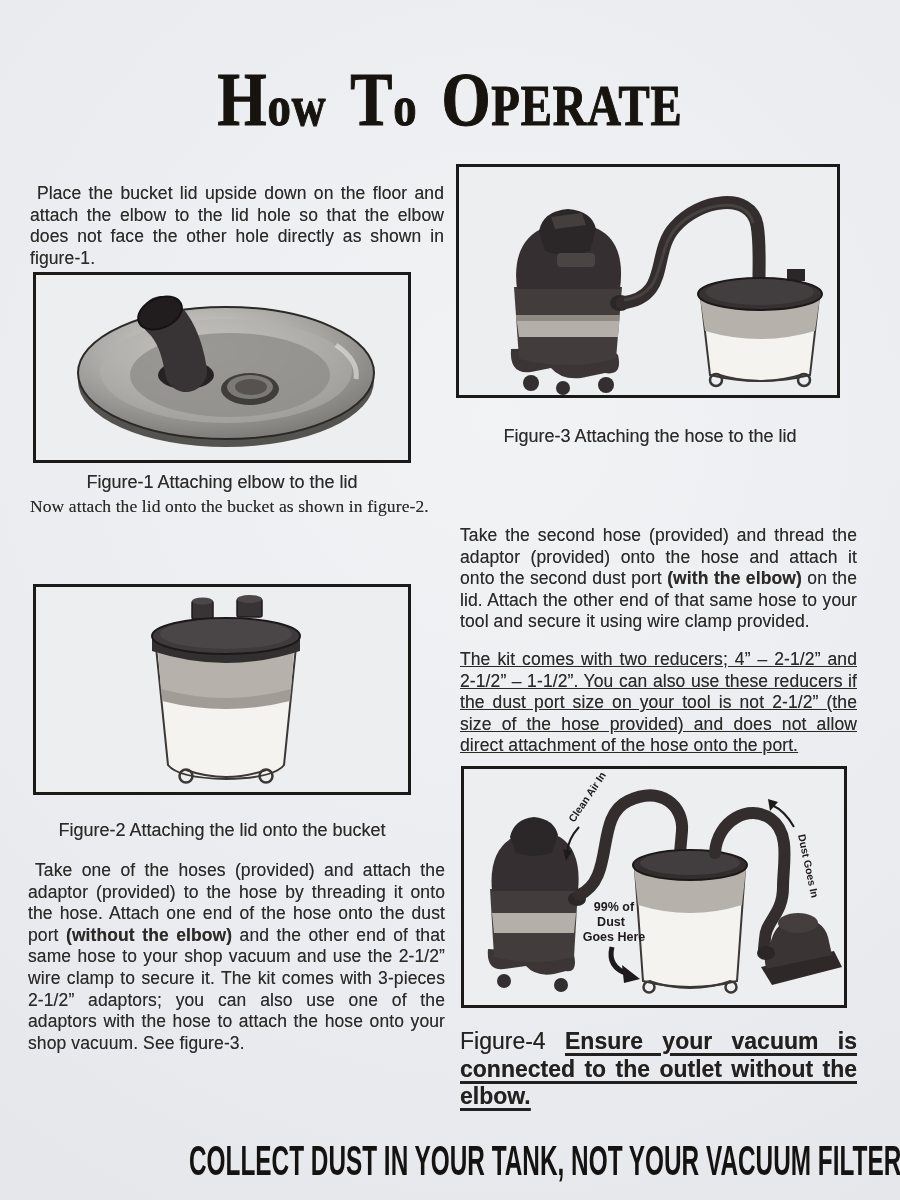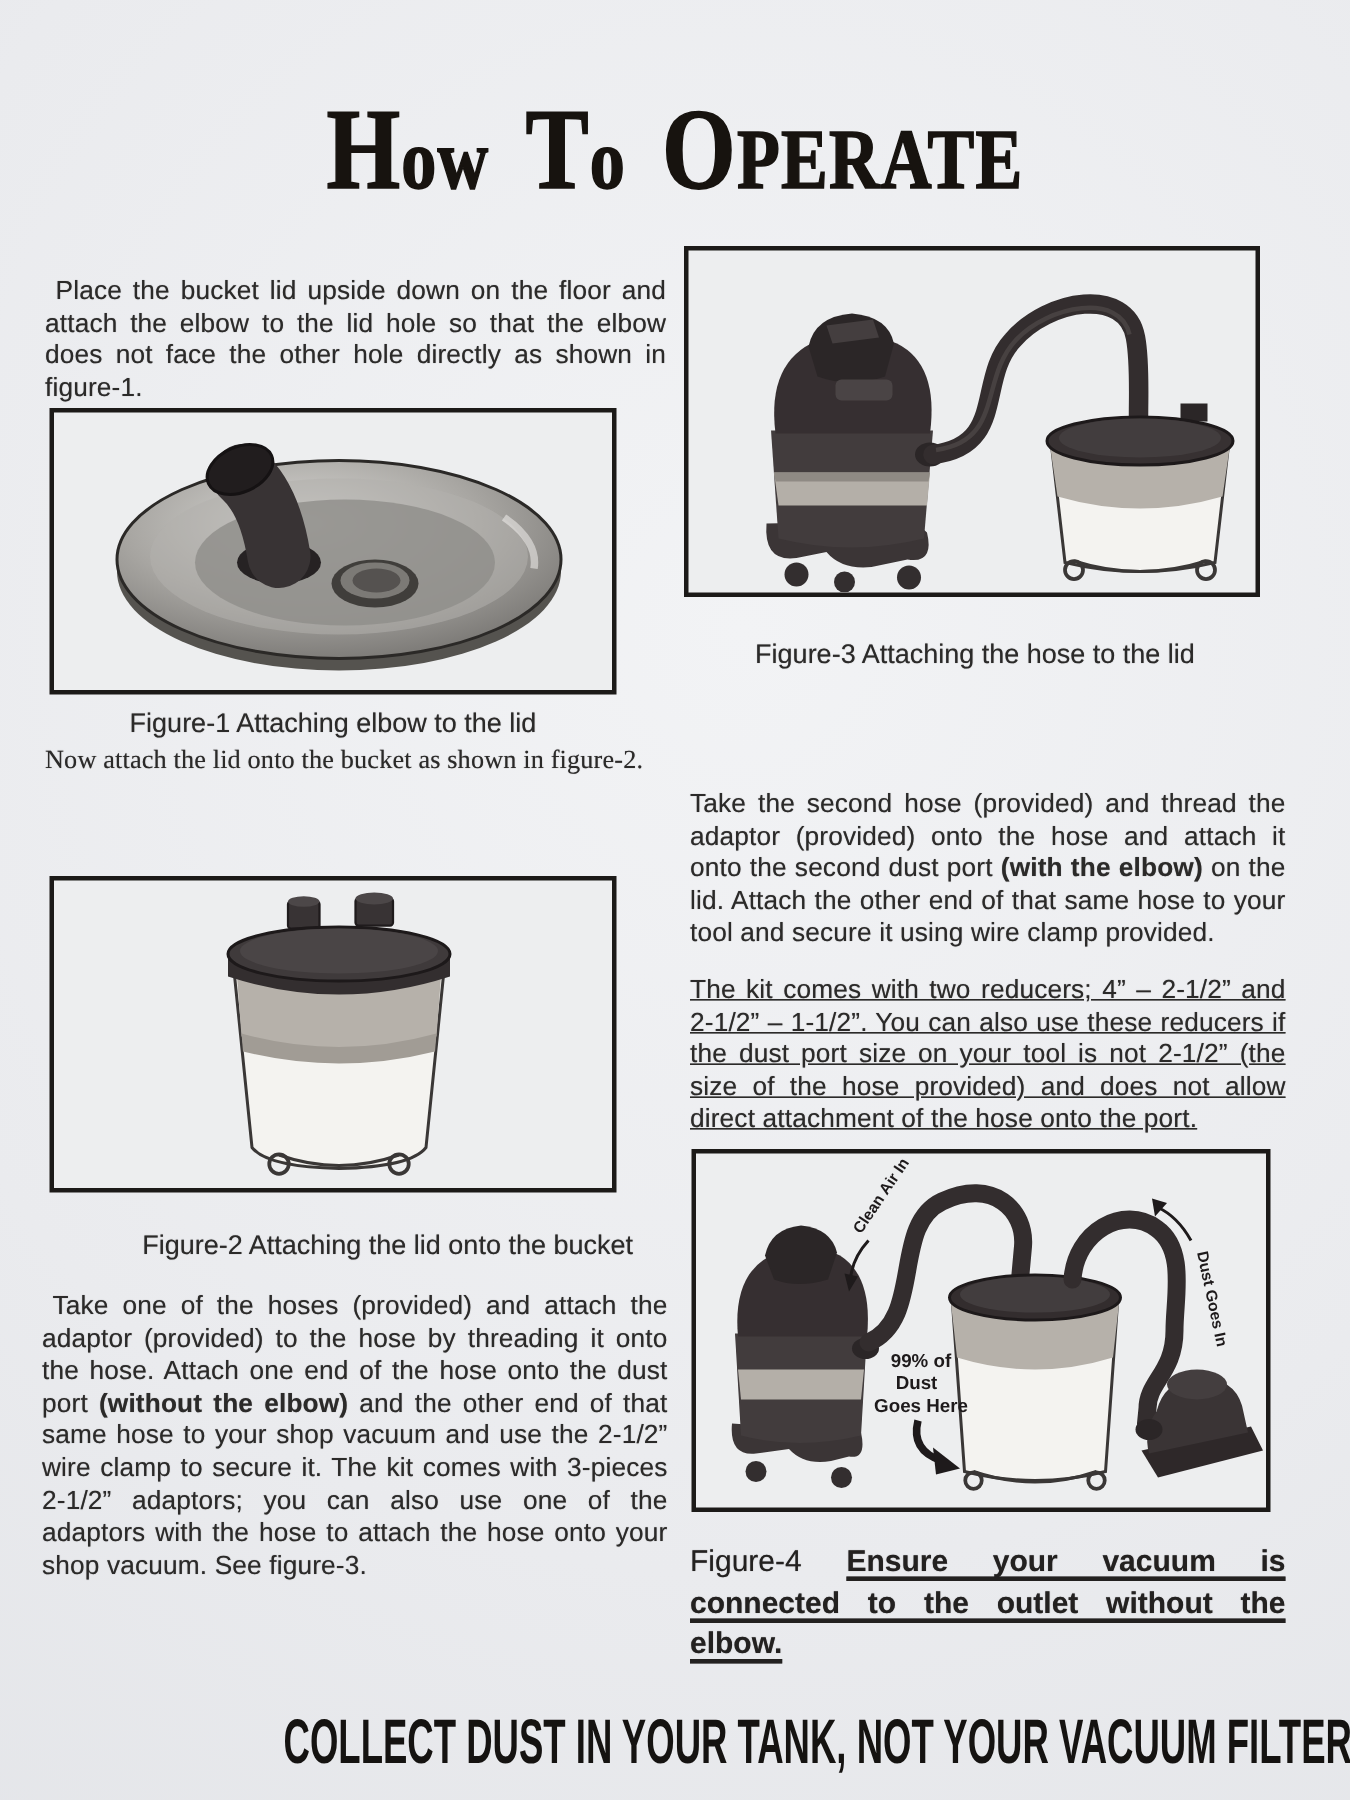--- a/index.html
+++ b/index.html
@@ -47,21 +47,21 @@
     text-shadow:0 0 0.6px rgba(43,42,41,0.55);
   }
   .figure {
     border:3px solid #1c1a18;
     background:#edeeef;
     overflow:hidden;
   }
   .figure svg { display:block; width:100%; height:100%; }
 
   .cap4 {
-    font-size:20px; line-height:27.5px; color:#232120;
+    font-size:23px; line-height:27.5px; color:#232120;
     text-align:justify;
     text-shadow:0 0 0.6px rgba(35,33,32,0.55);
   }
   .cap4 .u {
     font-weight:bold;
     text-decoration:underline;
     text-decoration-thickness:2.5px;
     text-underline-offset:4px;
   }
 
@@ -126,21 +126,21 @@
       <path d="M122,64 Q190,86 258,64 L255,104 Q190,121 125,104 Z" fill="#b6b1aa"></path>
       <path d="M125,102 Q190,120 255,102 L254,114 Q190,130 126,114 Z" fill="#a19c95"></path>
       <path d="M116,50 Q190,26 264,50 L264,64 Q190,88 116,64 Z" fill="#332e2f"></path>
       <ellipse cx="190" cy="49" rx="74" ry="18" fill="#3f3a3b" stroke="#1d191a" stroke-width="2"></ellipse>
       <ellipse cx="190" cy="47" rx="66" ry="15" fill="#4a4546"></ellipse>
       <circle cx="150" cy="189" r="6.5" fill="none" stroke="#3a3736" stroke-width="2.5"></circle>
       <circle cx="230" cy="189" r="6.5" fill="none" stroke="#3a3736" stroke-width="2.5"></circle>
       <path d="M150,183 Q190,197 230,183" fill="none" stroke="#3a3736" stroke-width="2"></path>
     </svg>
   </div>
-  <div class="abs caption" style="left:22px; top:820px; width:400px;text-align:right;">Figure-2 Attaching the lid onto the bucket</div>
+  <div class="abs caption" style="left:22px; top:820px; width:400px;">Figure-2 Attaching the lid onto the bucket</div>
 
   <p class="abs body-text indent" style="left:28px; top:860px; width:417px;"><span>Take one of the hoses (provided) and attach the adaptor (provided) to the hose by threading it onto the hose. Attach one end of the hose onto the dust port </span><b>(without the elbow)</b><span> and the other end of that same hose to your shop vacuum and use the 2-1/2” wire clamp to secure it. The kit comes with 3-pieces 2-1/2” adaptors; you can also use one of the adaptors with the hose to attach the hose onto your shop vacuum. See figure-3.</span></p>
 
   <div class="abs figure" style="left:456px; top:164px; width:384px; height:234px;">
     <svg viewBox="0 0 378 228">
       <circle cx="72" cy="216" r="8" fill="#332e2f"></circle>
       <circle cx="104" cy="221" r="7" fill="#332e2f"></circle>
       <circle cx="147" cy="218" r="8" fill="#332e2f"></circle>
       <path d="M52,182 Q50,208 72,205 L92,201 Q102,213 122,211 L146,206 Q164,209 159,188 L150,180 Z" fill="#3b3536"></path>
       <path d="M55,120 L163,120 L157,192 Q108,204 60,192 Z" fill="#423c3d"></path>

